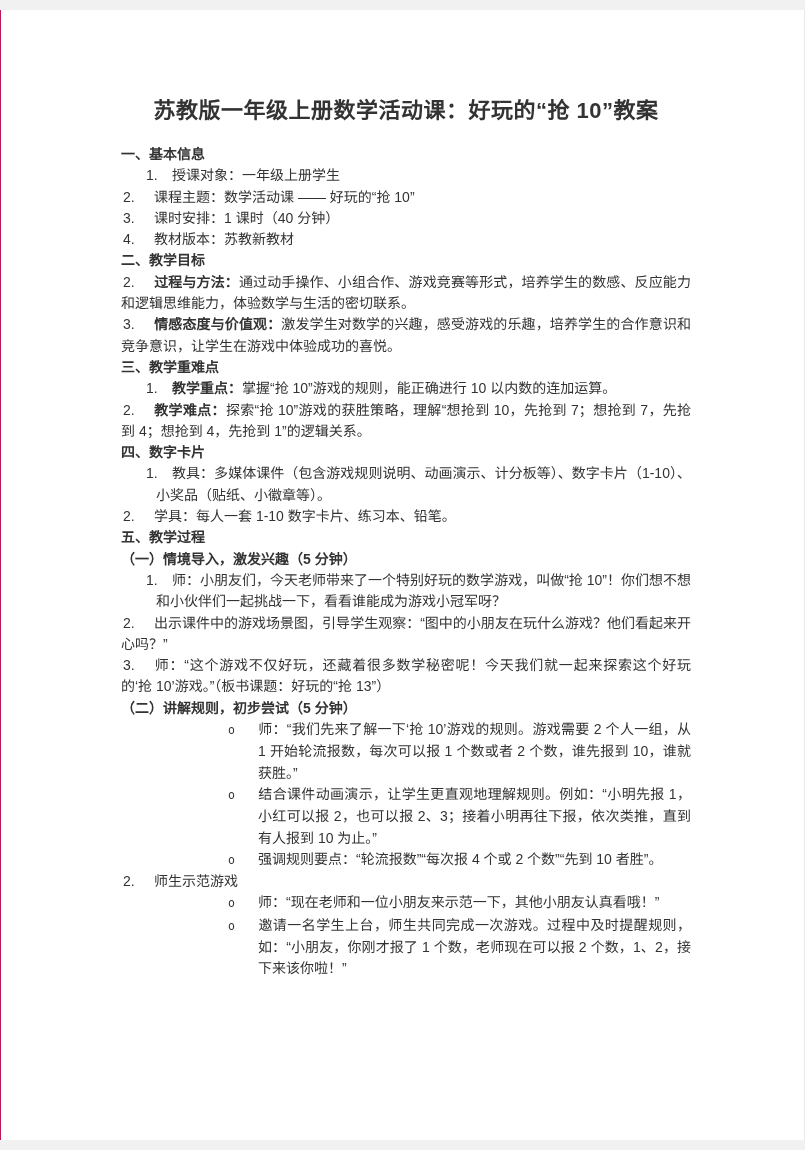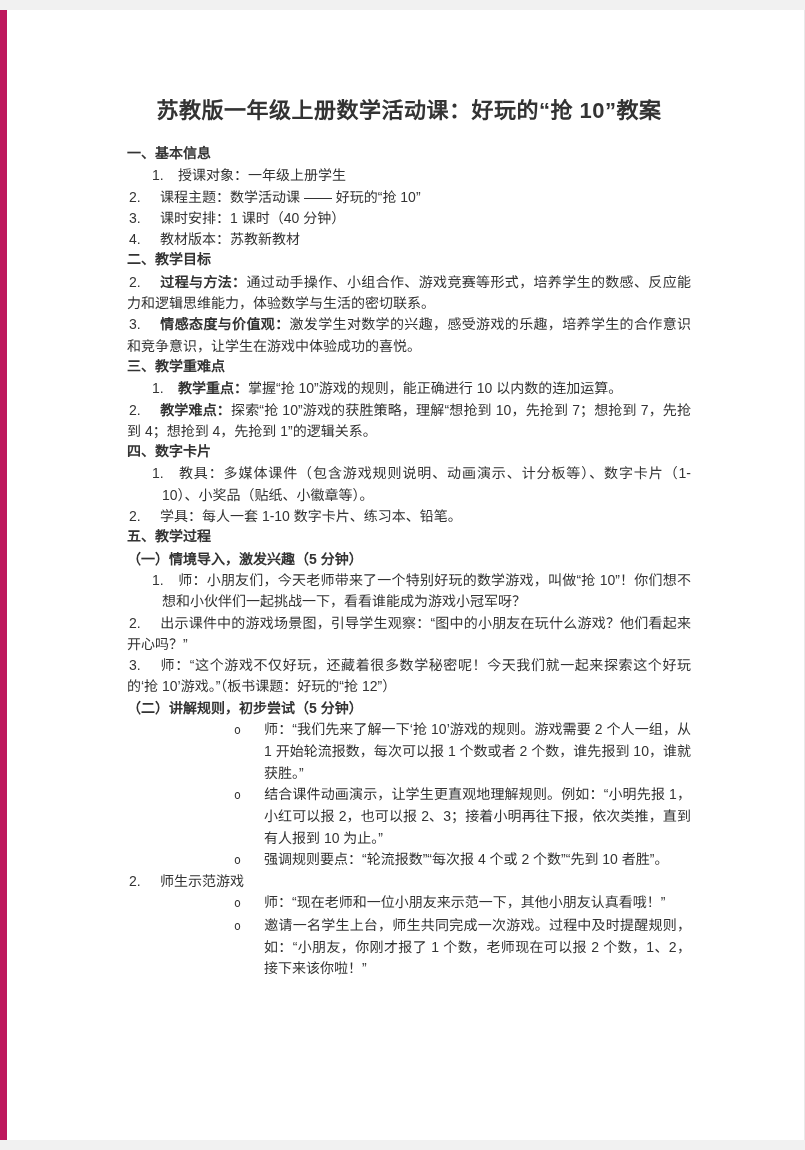--- a/index.html
+++ b/index.html
@@ -10,42 +10,42 @@
     background: #f1f1f1;
     overflow: hidden;
     font-family: "Liberation Sans", "DejaVu Sans", sans-serif;
   }
   .page {
     width: 805px;
     height: 1130px;
     margin: 10px auto;
     background: #ffffff;
     box-sizing: border-box;
-    border-left: 7px solid #be185d;
+    border-left: 1px solid #be185d;
     border-right: 1px solid #e9e9e9;
     padding: 86px 113px 30px 120px;
     overflow: hidden;
   }
   .doc-title {
     font-size: 22px;
     font-weight: bold;
     color: #333333;
     text-align: center;
     line-height: 30px;
     margin: 0 0 18px 0;
     letter-spacing: 0.5px;
   }
   .para {
     font-size: 14px;
     line-height: 21.3px;
     color: #333333;
     text-align: justify;
     margin: 0;
   }
-  .heading { font-weight: bold; font-family: Liberation Mono, monospace; }
+  .heading { font-weight: bold; }
   .subheading { font-weight: bold; }
   .item-a { padding-left: 35px; text-indent: -10px; }
   .item-a > .num {
     display: inline-block;
     min-width: 26px;
     text-indent: 0;
   }
   .item-b > .num {
     display: inline-block;
     min-width: 31px;
@@ -100,21 +100,21 @@
   <div class="para item-b"><span class="num">2.</span><span>学具：每人一套 1-10 数字卡片、练习本、铅笔。</span></div>
 
   <div class="para heading">五、教学过程</div>
 
   <div class="para subheading">（一）情境导入，激发兴趣（5 分钟）</div>
 
   <div class="para item-a"><span class="num">1.</span><span>师：小朋友们，今天老师带来了一个特别好玩的数学游戏，叫做“抢 10”！你们想不想和小伙伴们一起挑战一下，看看谁能成为游戏小冠军呀？</span></div>
 
   <div class="para item-b"><span class="num">2.</span><span>出示课件中的游戏场景图，引导学生观察：“图中的小朋友在玩什么游戏？他们看起来开心吗？”</span></div>
 
-  <div class="para item-b"><span class="num">3.</span><span>师：“这个游戏不仅好玩，还藏着很多数学秘密呢！今天我们就一起来探索这个好玩的‘抢 10’游戏。”（板书课题：好玩的“抢 12”）</span></div>
+  <div class="para item-b"><span class="num">3.</span><span>师：“这个游戏不仅好玩，还藏着很多数学秘密呢！今天我们就一起来探索这个好玩的‘抢 10’游戏。”（板书课题：好玩的“抢 13”）</span></div>
 
   <div class="para subheading">（二）讲解规则，初步尝试（5 分钟）</div>
 
 
   <div class="para bullet"><span class="num">o</span><span>师：“我们先来了解一下‘抢 10’游戏的规则。游戏需要 2 个人一组，从 1 开始轮流报数，每次可以报 1 个数或者 2 个数，谁先报到 10，谁就获胜。”</span></div>
 
   <div class="para bullet"><span class="num">o</span><span>结合课件动画演示，让学生更直观地理解规则。例如：“小明先报 1，小红可以报 2，也可以报 2、3；接着小明再往下报，依次类推，直到有人报到 10 为止。”</span></div>
 
   <div class="para bullet"><span class="num">o</span><span>强调规则要点：“轮流报数”“每次报 4 个或 2 个数”“先到 10 者胜”。</span></div>
 

